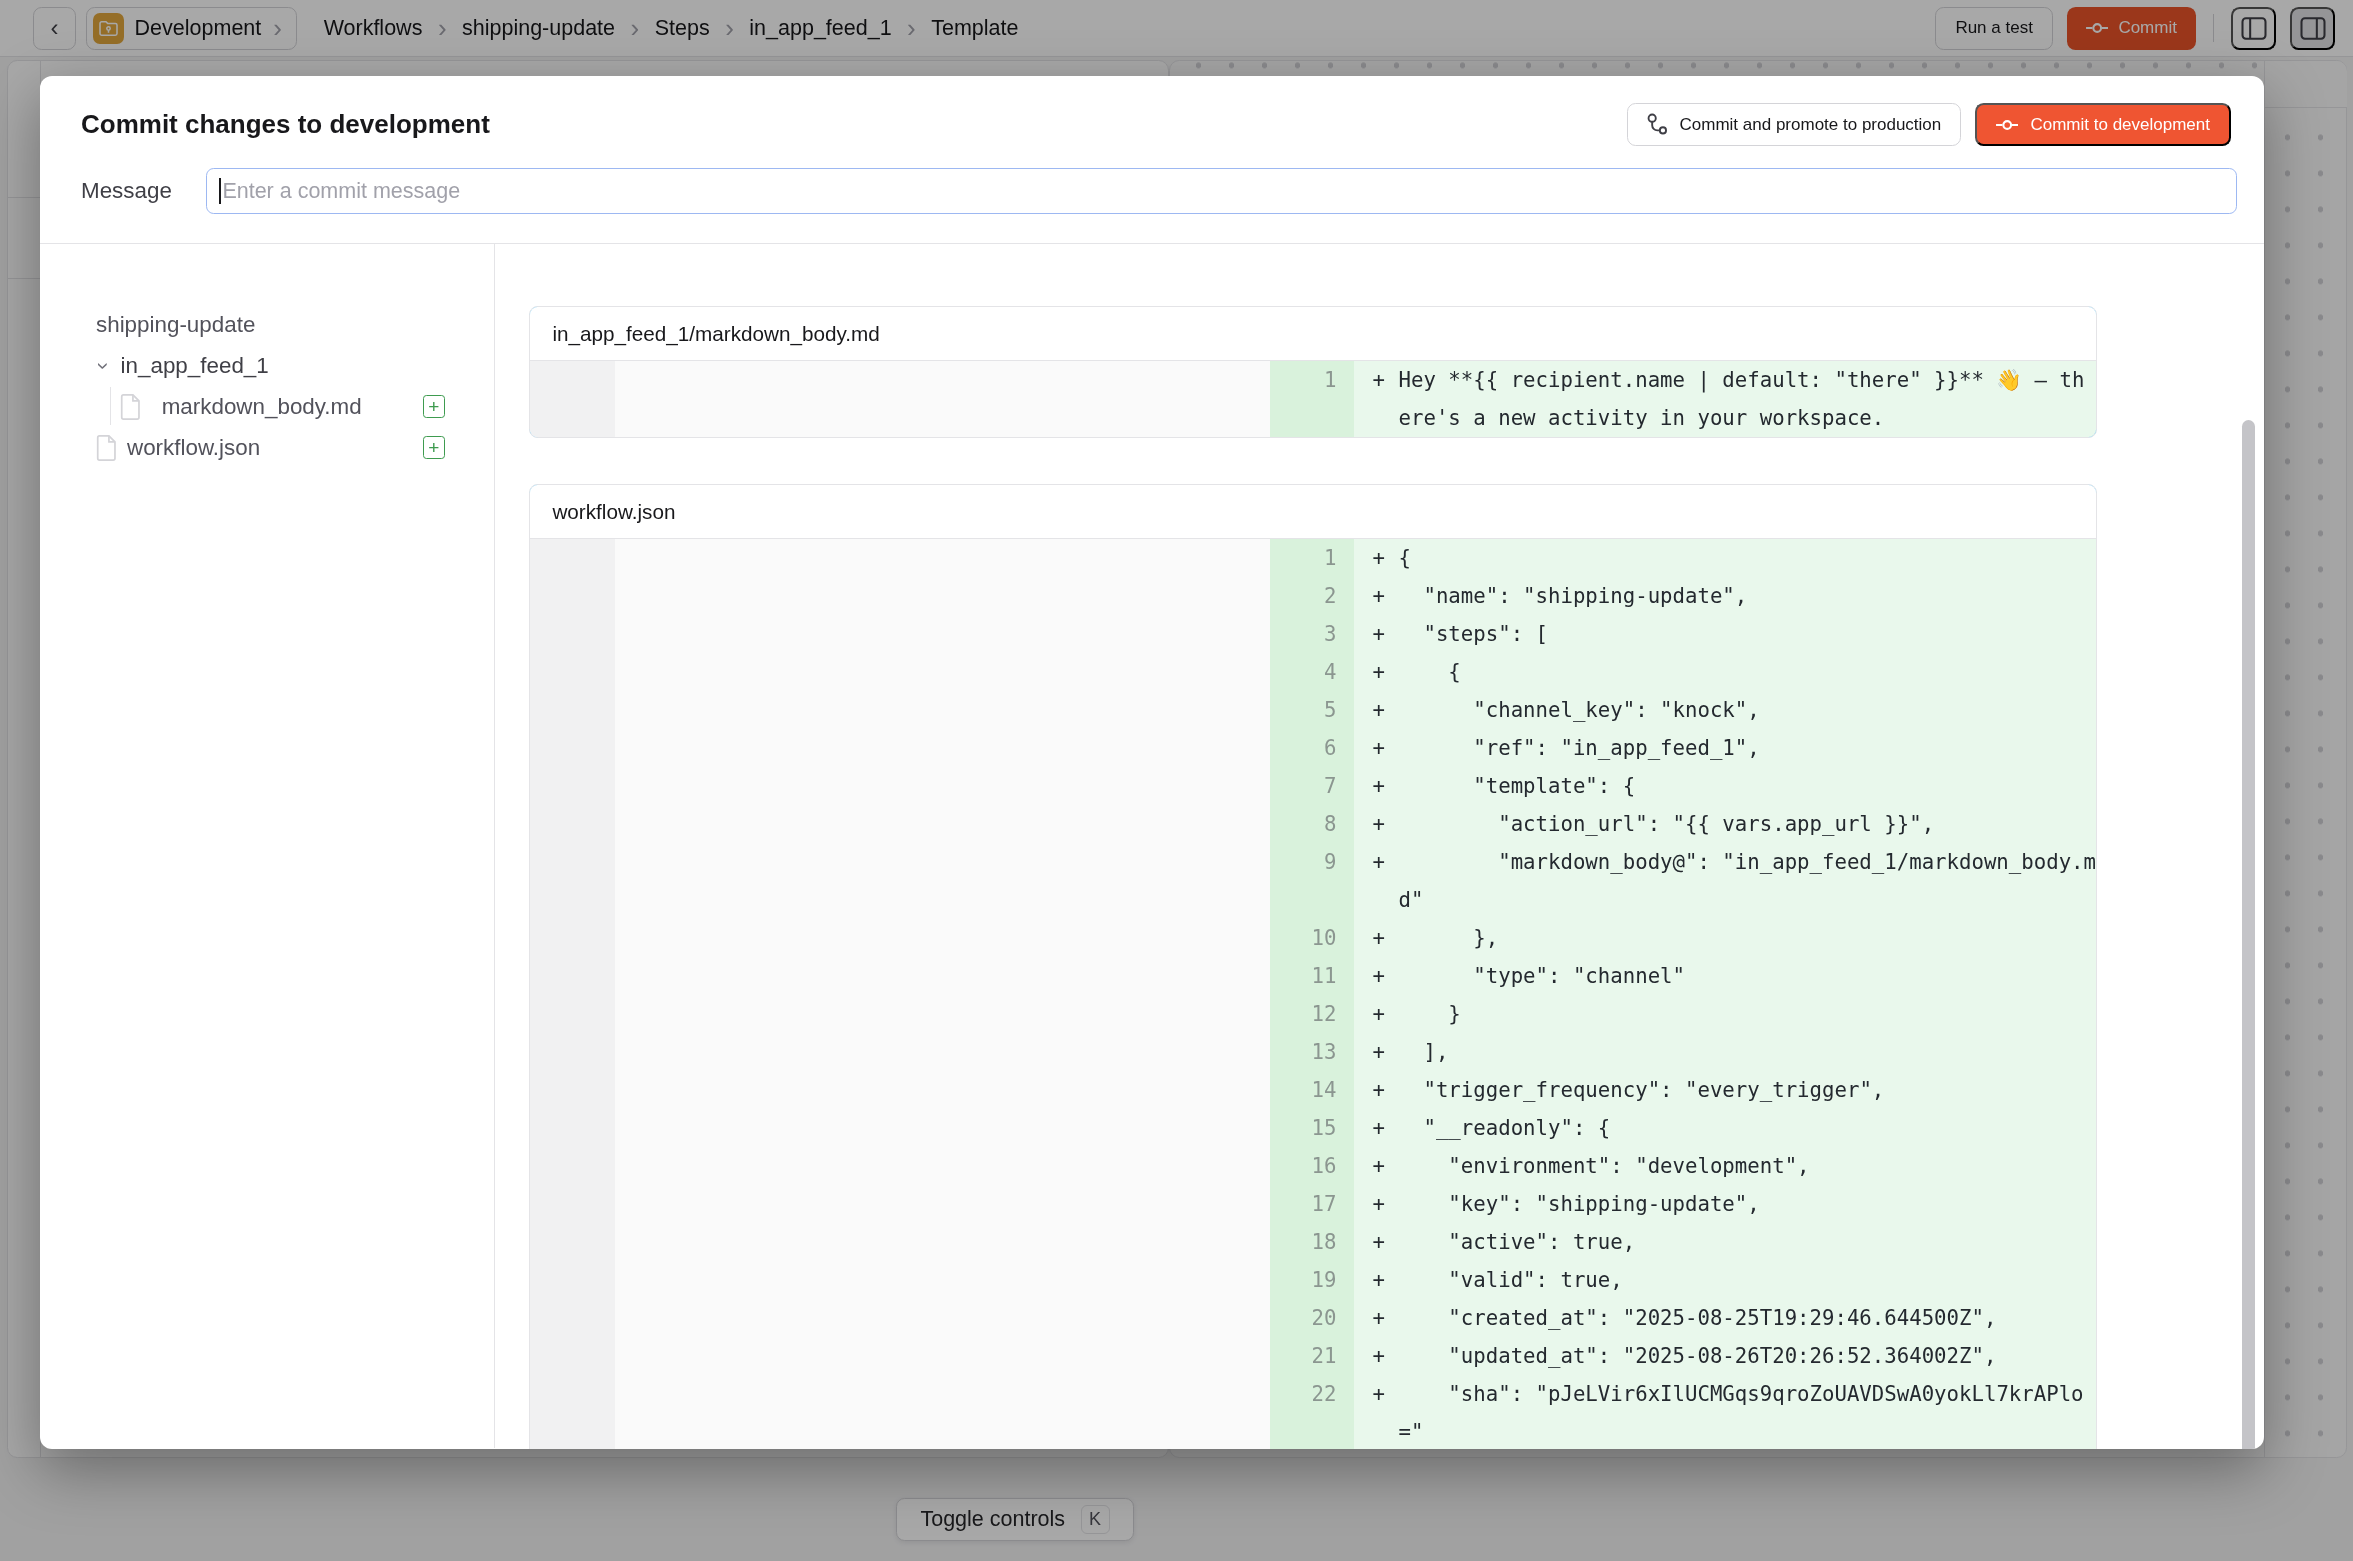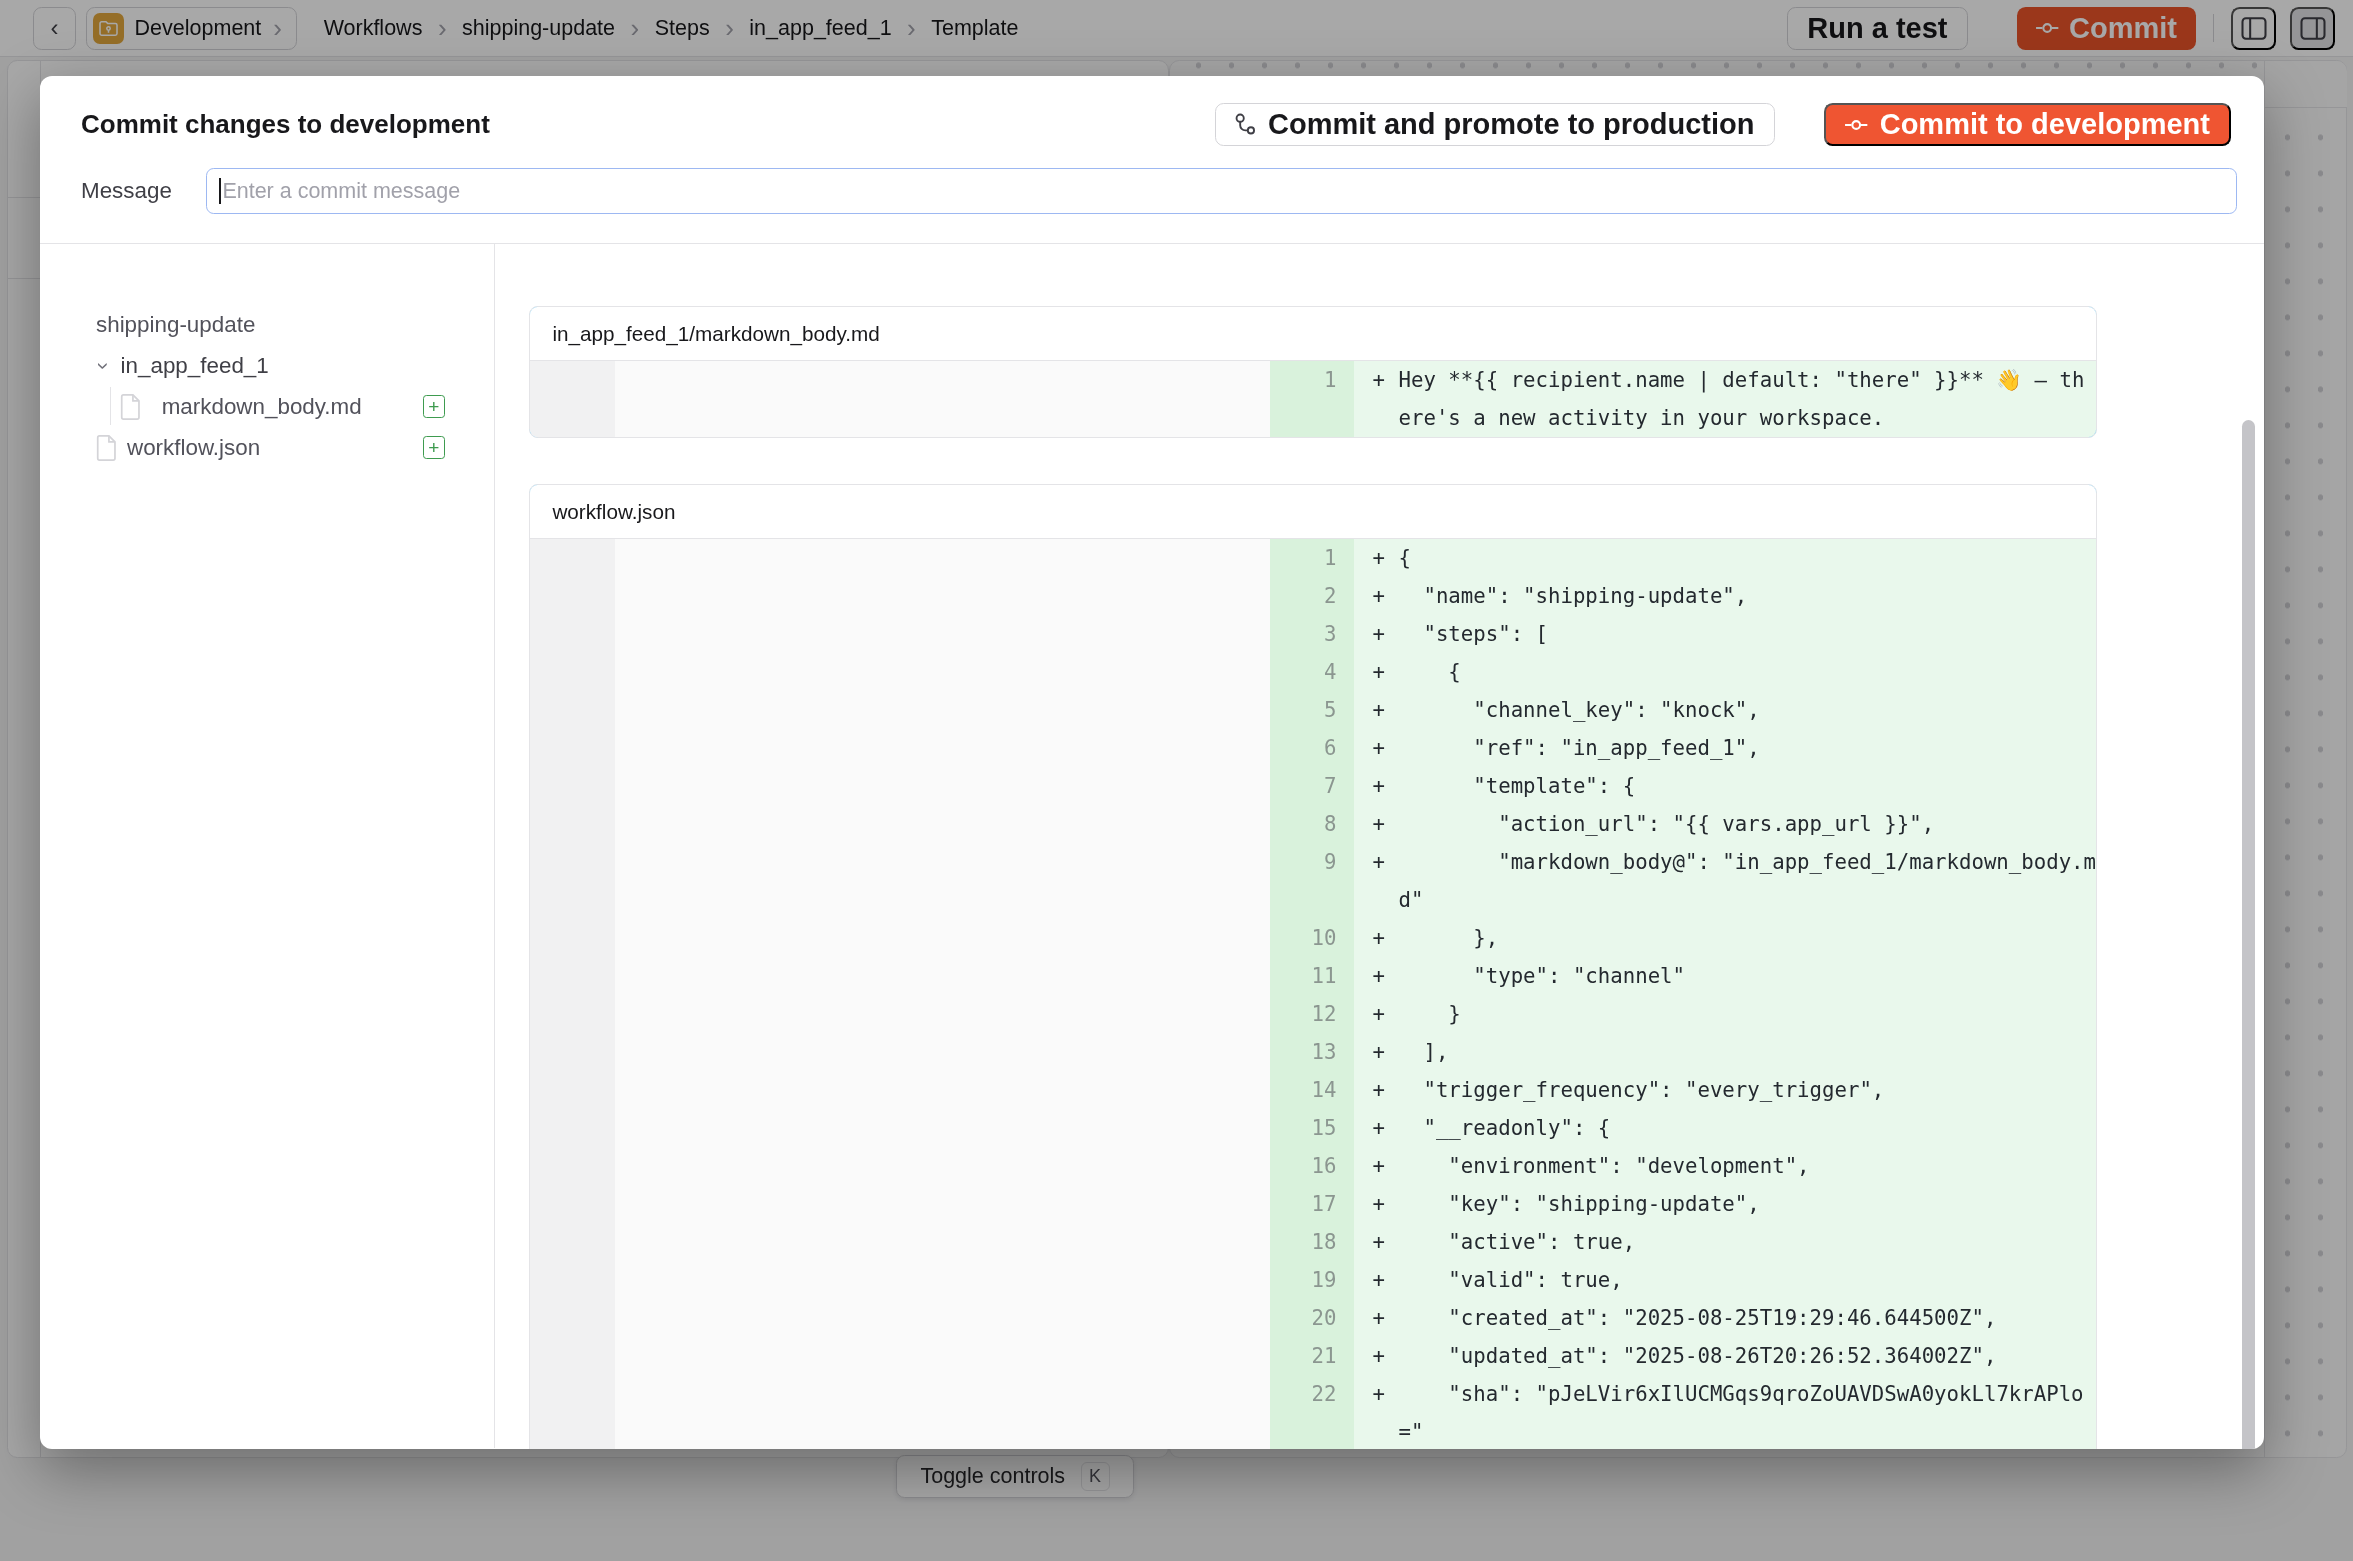--- a/index.html
+++ b/index.html
@@ -13,40 +13,40 @@
   .icon-btn { height:43px; min-width:43px; border:0.9px solid #D4D4D8; border-radius:8.6px; background:#FFF;
               display:flex; align-items:center; justify-content:center; font-size:24px; color:#3F3F46; }
   .env-group { margin-left:10.3px; height:43px; border:0.9px solid #D4D4D8; border-radius:8.6px; background:#FFF;
                display:flex; align-items:center; gap:10.3px; padding:0 12px 0 6px; }
   .env-icon { width:31px; height:31px; border-radius:6.9px; background:#E3A83E; display:flex; align-items:center; justify-content:center; }
   .env-label { font-size:21.5px; font-weight:500; color:#18181B; }
   .crumb-sep { color:#A1A1AA; font-size:26px; line-height:1; padding:0 1.7px; font-weight:400; }
   .crumbs { display:flex; align-items:center; gap:13.8px; margin-left:27px; }
   .crumb { font-size:21.5px; font-weight:500; color:#18181B; white-space:nowrap; }
   .topbar-right { margin-left:auto; display:flex; align-items:center; gap:13.8px; }
-  .btn { height:43px; border-radius:8.6px; font-size:29px; font-weight:700; display:flex; align-items:center;
-         justify-content:center; padding:0 19px; white-space:nowrap;margin-left:36px; }
+  .btn { height:43px; border-radius:8.6px; font-size:17px; font-weight:400; display:flex; align-items:center;
+         justify-content:center; padding:0 19px; white-space:nowrap; }
   .btn-outline { background:#FFF; border:0.9px solid #D4D4D8; color:#18181B; }
   .btn-orange { background:#EB5429; border:none; color:#FFF; gap:10.3px; }
   .v-divider { width:0.9px; height:27.5px; background:#D4D4D8; margin:0 3.4px; }
   .panel-toggle { width:45px; height:43px; border-radius:8.6px; display:flex; align-items:center; justify-content:center; background:transparent; }
   .panel-toggle.active { background:#E2E2E5; }
 
   
   .left-panel { position:absolute; left:6.9px; top:60px; width:1162px; height:1398px; background:#FFFFFF;
                 border:0.9px solid #E4E4E7; border-radius:10.3px; }
   .left-rail { position:absolute; left:0; top:0; width:33px; height:100%; border-right:0.9px solid #E4E4E7; }
   .rail-line { position:absolute; left:0; width:33px; height:0.9px; background:#E4E4E7; }
   .canvas { position:absolute; left:1169px; top:60px; width:1178px; height:1398px; background:#FBFBFB;
             border:0.9px solid #E4E4E7; border-radius:10.3px;
             background-image:radial-gradient(circle,#D2D2D7 2.6px,transparent 3px);
             background-size:33px 36px; background-position:12px 22.4px; }
   .right-card { position:absolute; left:1094px; top:0; width:83px; height:100%; border-left:0.9px solid #E4E4E7; }
   .right-card-header { height:47px; background:#FBFBFB; border-bottom:0.9px solid #E4E4E7; border-top-right-radius:10.3px; }
-  .toggle-btn { position:absolute; left:896px; top:1455px; width:238px; height:43px; background:#FFF;
+  .toggle-btn { position:absolute; left:896px; top:1498px; width:238px; height:43px; background:#FFF;
                 border:0.9px solid #D4D4D8; border-radius:8.6px; display:flex; align-items:center; justify-content:center;
                 gap:15.5px; font-size:21.5px; color:#27272A; box-shadow:0 1.7px 5.2px rgba(0,0,0,.08); }
   .kbd { width:29px; height:29px; border:0.9px solid #E4E4E7; border-radius:6px; display:flex; align-items:center;
          justify-content:center; font-size:18px; color:#52525B; background:#FFF; }
 
   
   .overlay { position:absolute; inset:0; background:rgba(0,0,0,0.34); z-index:5; }
 
   
   .modal { position:absolute; left:40px; top:76px; width:2224px; height:1373px; background:#FFF; border-radius:12px;

